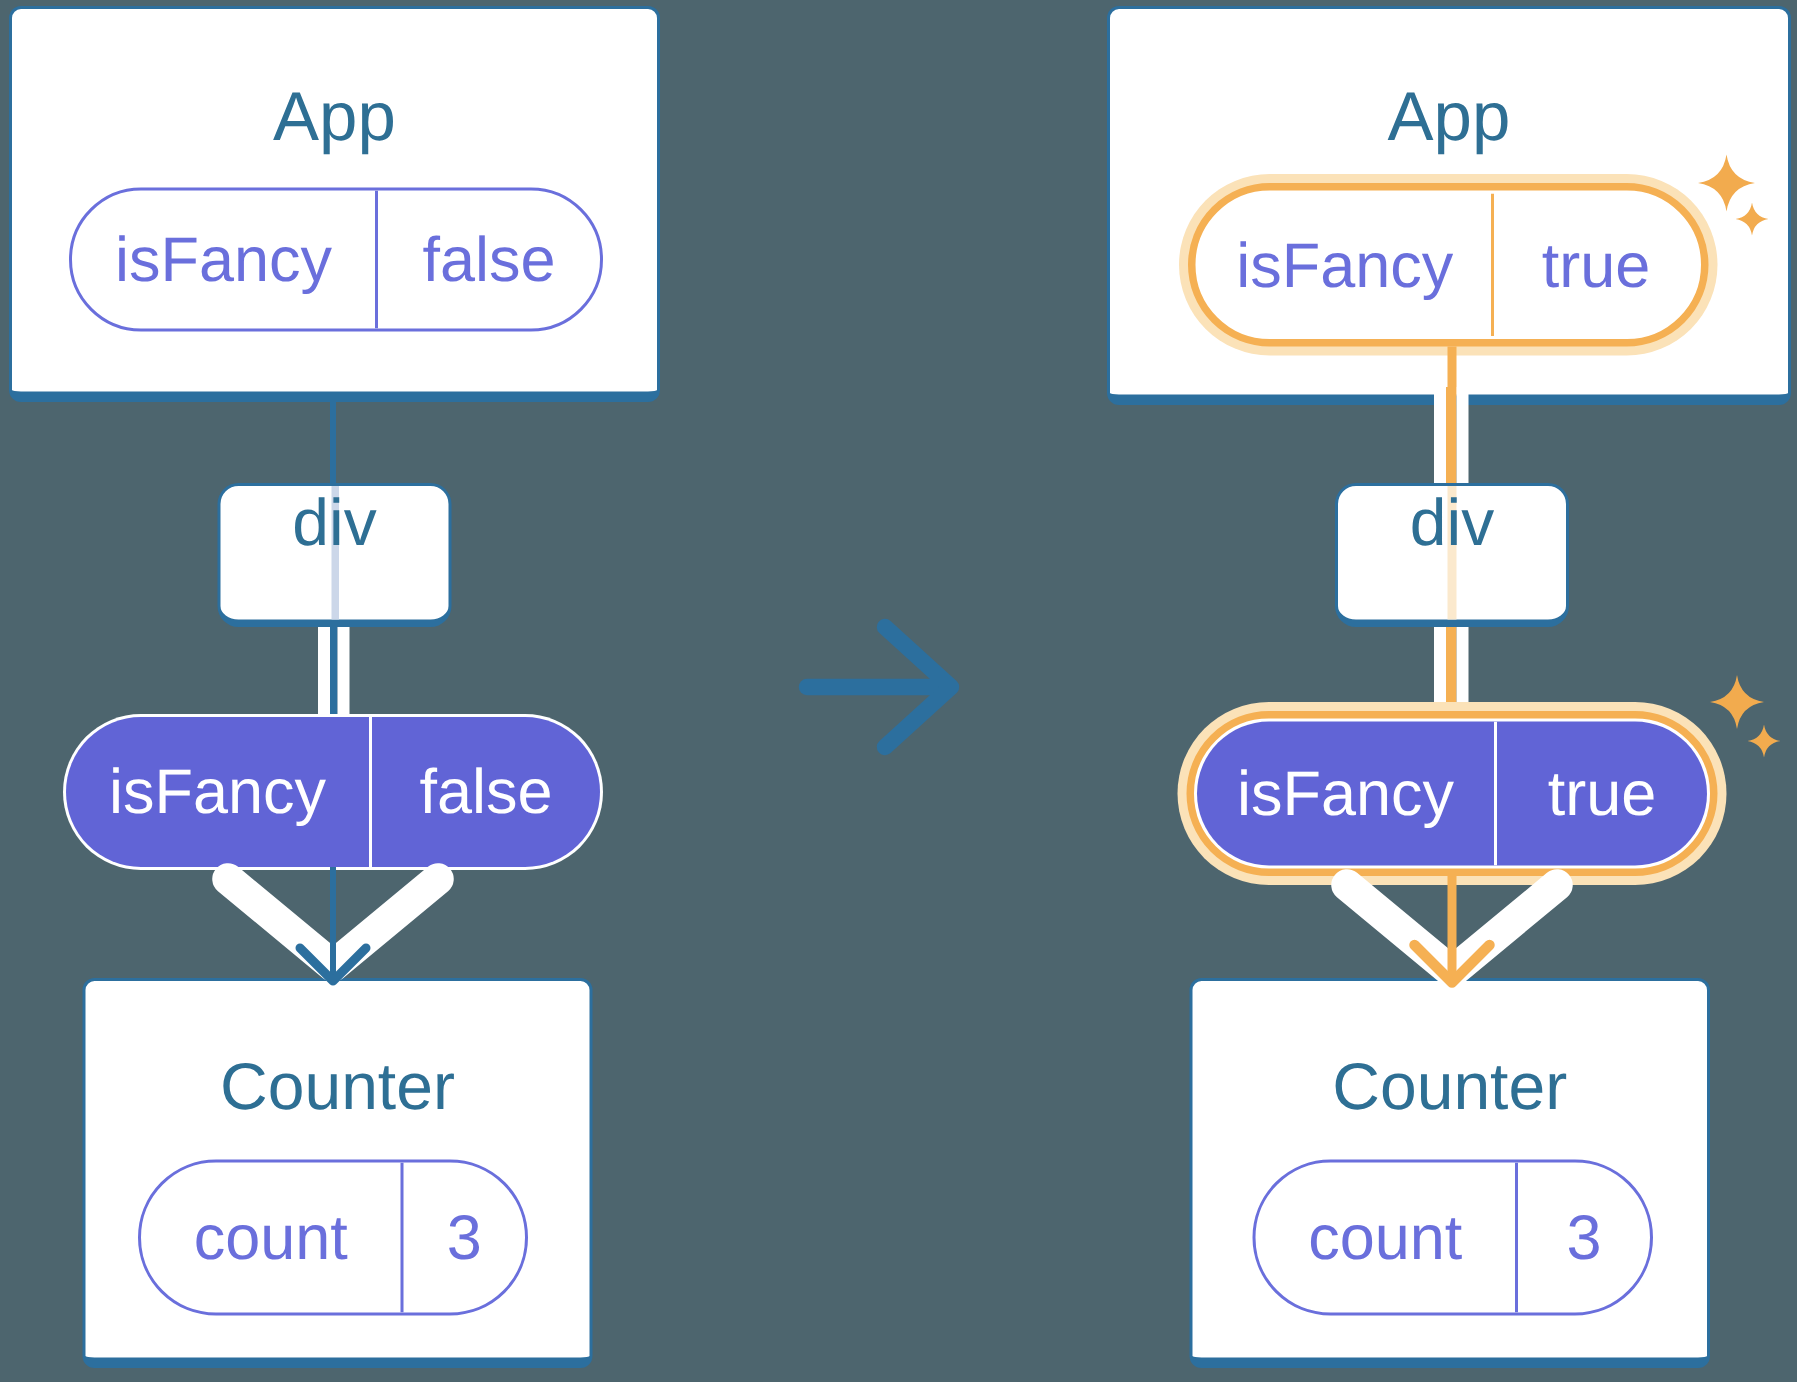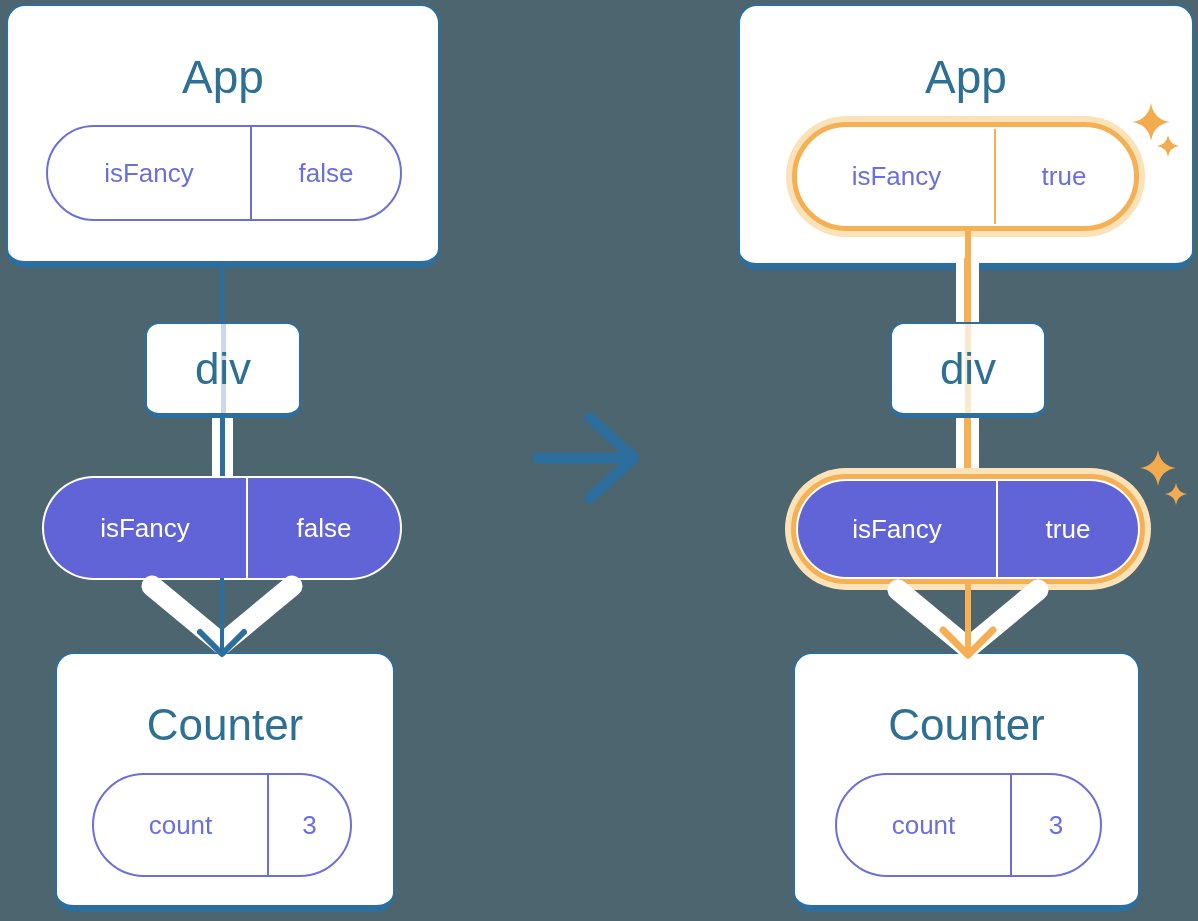--- a/index.html
+++ b/index.html
@@ -6,33 +6,33 @@
     --bg:#4d656e; --blue:#2c6f9e; --titleBlue:#2e6f94;
     --purple:#6a6fdc; --purpleFill:#6164d6;
     --orange:#f5b053; --orangeGlow:#fbe2b8; --sparkle:#f2ab4e;
     --passBlue:#ccd7e9; --passOrange:#fbe9cd; --white:#ffffff;
   }
   html,body{margin:0;padding:0;}
   body{font-family:"Liberation Sans",sans-serif;background:var(--bg);}
   .stage{position:relative;width:1198px;height:921px;background:var(--bg);overflow:hidden;}
 
   .card{position:absolute;background:#fff;border:2px solid var(--blue);
-        border-bottom-width:7px;border-radius:19px;box-sizing:border-box;}
+        border-bottom-width:7px;border-radius:8px;box-sizing:border-box;}
   .card-title{position:absolute;left:0;right:0;text-align:center;
         font-size:46px;font-weight:500;color:var(--titleBlue);}
 
   .node-box{position:absolute;background:#fff;border:2px solid var(--blue);
         border-bottom-width:5px;border-radius:14px;box-sizing:border-box;
-        display:flex;align-items:center;justify-content:center;}
+        display:flex;justify-content:center;}
   .node-label{font-size:44px;font-weight:500;color:var(--titleBlue);position:relative;z-index:2;}
   .pass-line{position:absolute;top:0;bottom:0;z-index:1;}
 
   .pill{display:flex;border-radius:999px;box-sizing:border-box;overflow:hidden;}
   .pill .cell{display:flex;align-items:center;justify-content:center;
-        font-size:26px;box-sizing:border-box;}
+        font-size:42px;box-sizing:border-box;}
   .pill-outline{position:absolute;border:2.5px solid var(--purple);background:#fff;}
   .pill-outline .cell{color:var(--purple);}
   .pill-outline .cell.key{border-right:2px solid var(--purple);}
 
   .pill-solid{position:absolute;background:var(--purpleFill);box-shadow:0 0 0 2px #fff;}
   .pill-solid .cell{color:#fff;}
   .pill-solid .cell.key{border-right:2px solid #fff;}
 
   .glow{position:absolute;background:var(--orangeGlow);border-radius:999px;padding:6px;}
   .ring{border:5px solid var(--orange);border-radius:999px;background:#fff;padding:2px;box-sizing:content-box;}

